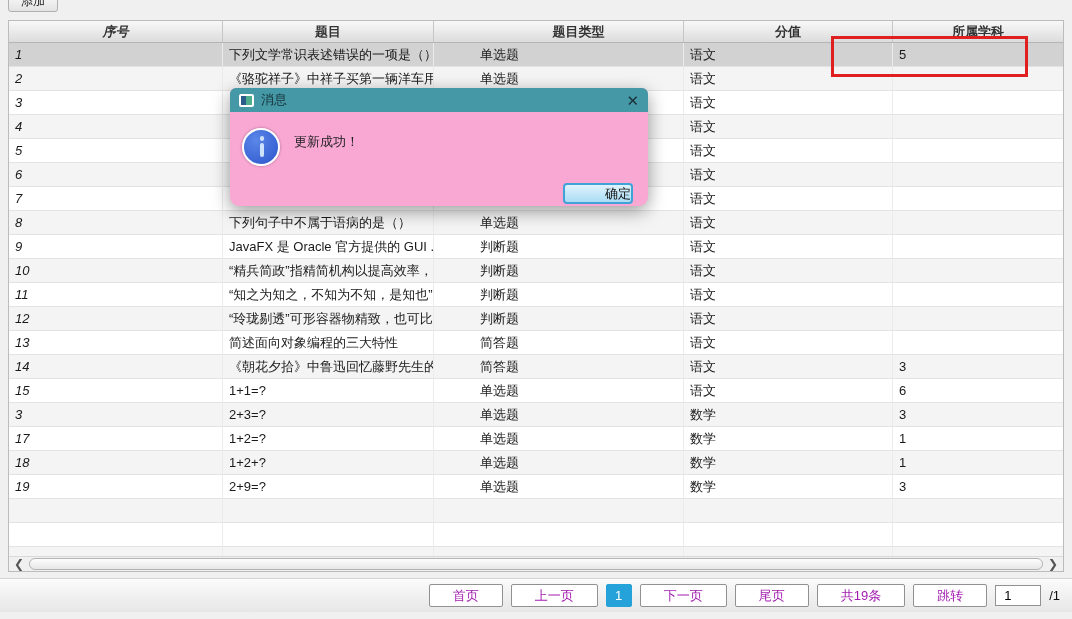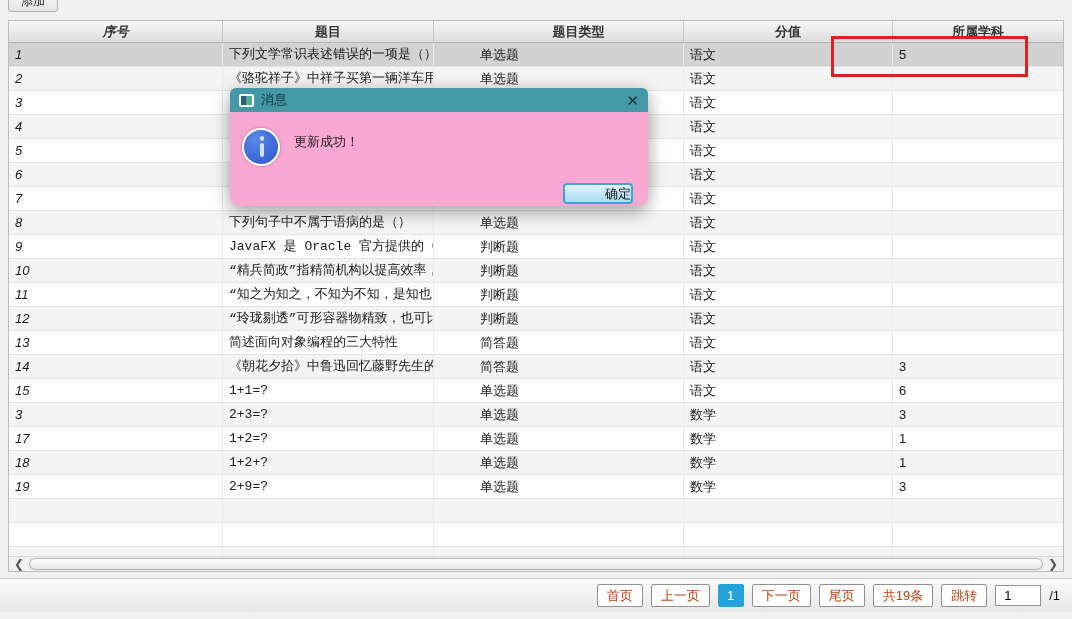--- a/index.html
+++ b/index.html
@@ -26,21 +26,21 @@
     border-bottom:1px solid #b5b5b5;}
   .th{border-right:1px solid #c6c6c6;display:flex;align-items:center;
     justify-content:center;font-weight:bold;color:#333;overflow:hidden;white-space:nowrap;}
   .tbody{position:absolute;top:22px;bottom:15px;left:0;right:0;overflow:hidden;}
   .tr{display:flex;height:24px;border-bottom:1px solid #e3e3e3;background:#fff;}
   .tr.alt{background:#f4f4f4;}
   .tr.selected{background:#d2d2d2;}
   .td{border-right:1px solid #ebebeb;padding:0 6px;line-height:23px;
     white-space:nowrap;overflow:hidden;}
   .th:nth-child(1),.td:nth-child(1){width:214px;font-style:italic;}
-  .th:nth-child(2),.td:nth-child(2){width:211px;font-family:Liberation Mono, monospace;}
+  .th:nth-child(2),.td:nth-child(2){width:211px;}
   .th:nth-child(3),.td:nth-child(3){width:210px;margin-left:40px;}
   .th:nth-child(4),.td:nth-child(4){width:209px;}
   .th:nth-child(5),.td:nth-child(5){flex:1;border-right:none;}
   
   .hscroll{position:absolute;left:0;right:0;bottom:0;height:15px;background:#f0f0f0;
     border-top:1px solid #d9d9d9;}
   .hs-arrow{position:absolute;top:0;width:16px;height:14px;display:flex;align-items:center;
     justify-content:center;color:#555;font-size:12px;line-height:1;background:transparent;border:none;
     font-family:inherit;}
   .hs-left{left:2px;} .hs-right{right:2px;}
@@ -71,22 +71,22 @@
   .info-bar{position:absolute;left:16px;top:13px;width:4px;height:14px;border-radius:2px;
     background:#cfe2fb;}
   .dlg-message{position:absolute;left:64px;top:21px;color:#222;}
   .dlg-ok{position:absolute;left:333px;top:71px;width:70px;height:21px;
     background:linear-gradient(#dff3fc,#aadcf4);border:2px solid #3fa3d8;border-radius:4px;
     font-family:inherit;font-size:13px;color:#111;line-height:1;text-align:right;}
   
   .pagebar{position:absolute;left:0;top:578px;width:1072px;height:34px;
     background:linear-gradient(#fbfbfb,#e7e7e7);border-top:1px solid #d4d4d4;
     display:flex;align-items:center;justify-content:flex-end;gap:8px;padding-right:12px;}
-  .pg-btn{height:23px;padding:0 9px;background:#fff;border:1px solid #919191;border-radius:2px;
-    display:flex;align-items:center;font-family:inherit;font-size:13px;color:#c2410c;}
+  .pg-btn{height:23px;padding:0 23px;background:#fff;border:1px solid #919191;border-radius:2px;
+    display:flex;align-items:center;font-family:inherit;font-size:13px;color:#a21caf;}
   .pg-current{width:26px;justify-content:center;padding:0;background:var(--blue);
     border-color:var(--blue);color:#fff;}
   .pg-input{width:46px;height:21px;border:1px solid #919191;background:#fff;
     font-family:inherit;font-size:13px;padding:0 8px;}
   .pg-suffix{color:#111;}
 </style>
 </head>
 <body>
 
 <button class="add-btn">添加</button>

